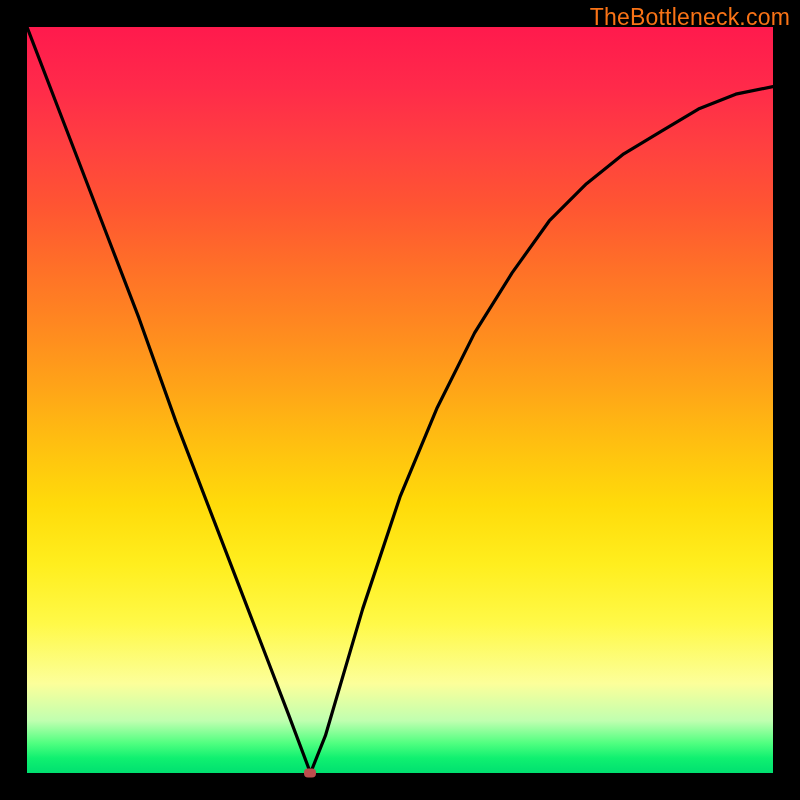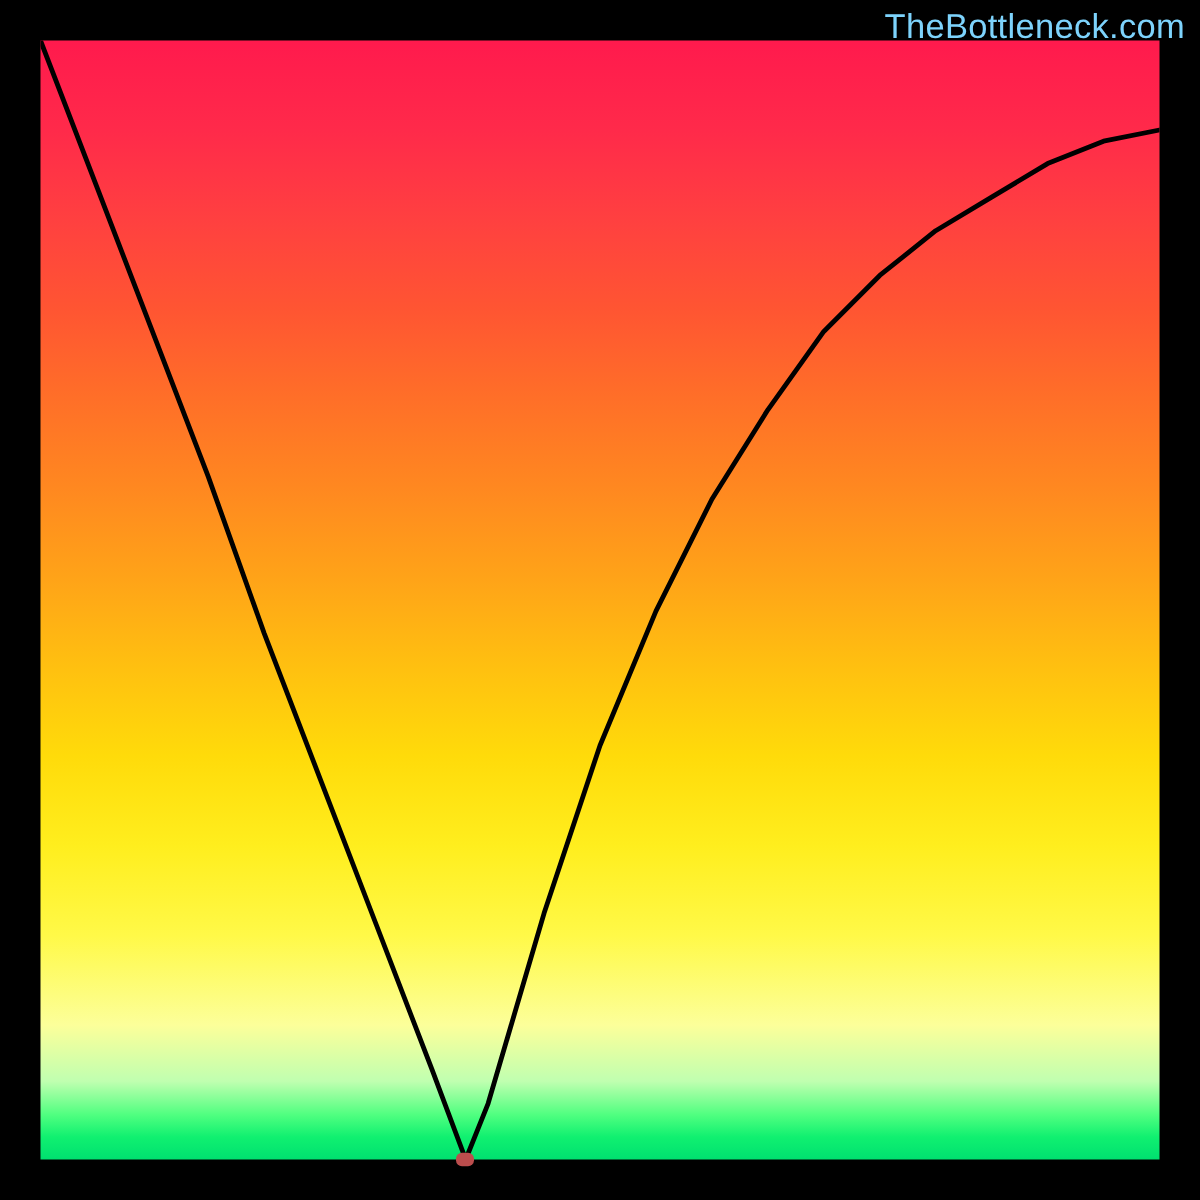--- a/index.html
+++ b/index.html
@@ -56,21 +56,21 @@
     width: 12px;
     height: 9px;
     background: #bb4d4d;
     border-radius: 4px;
     transform: translate(-50%, -50%);
   }
   .watermark {
     position: absolute;
     top: 4px;
     right: 10px;
-    color: #7dd3fc;
+    color: #f97316;
     font-size: 23px;
     letter-spacing: 0.2px;
     font-weight: 500;
   }
 </style>
 </head>
 <body>
 
 <div class="frame">
   <div class="plot-area">

